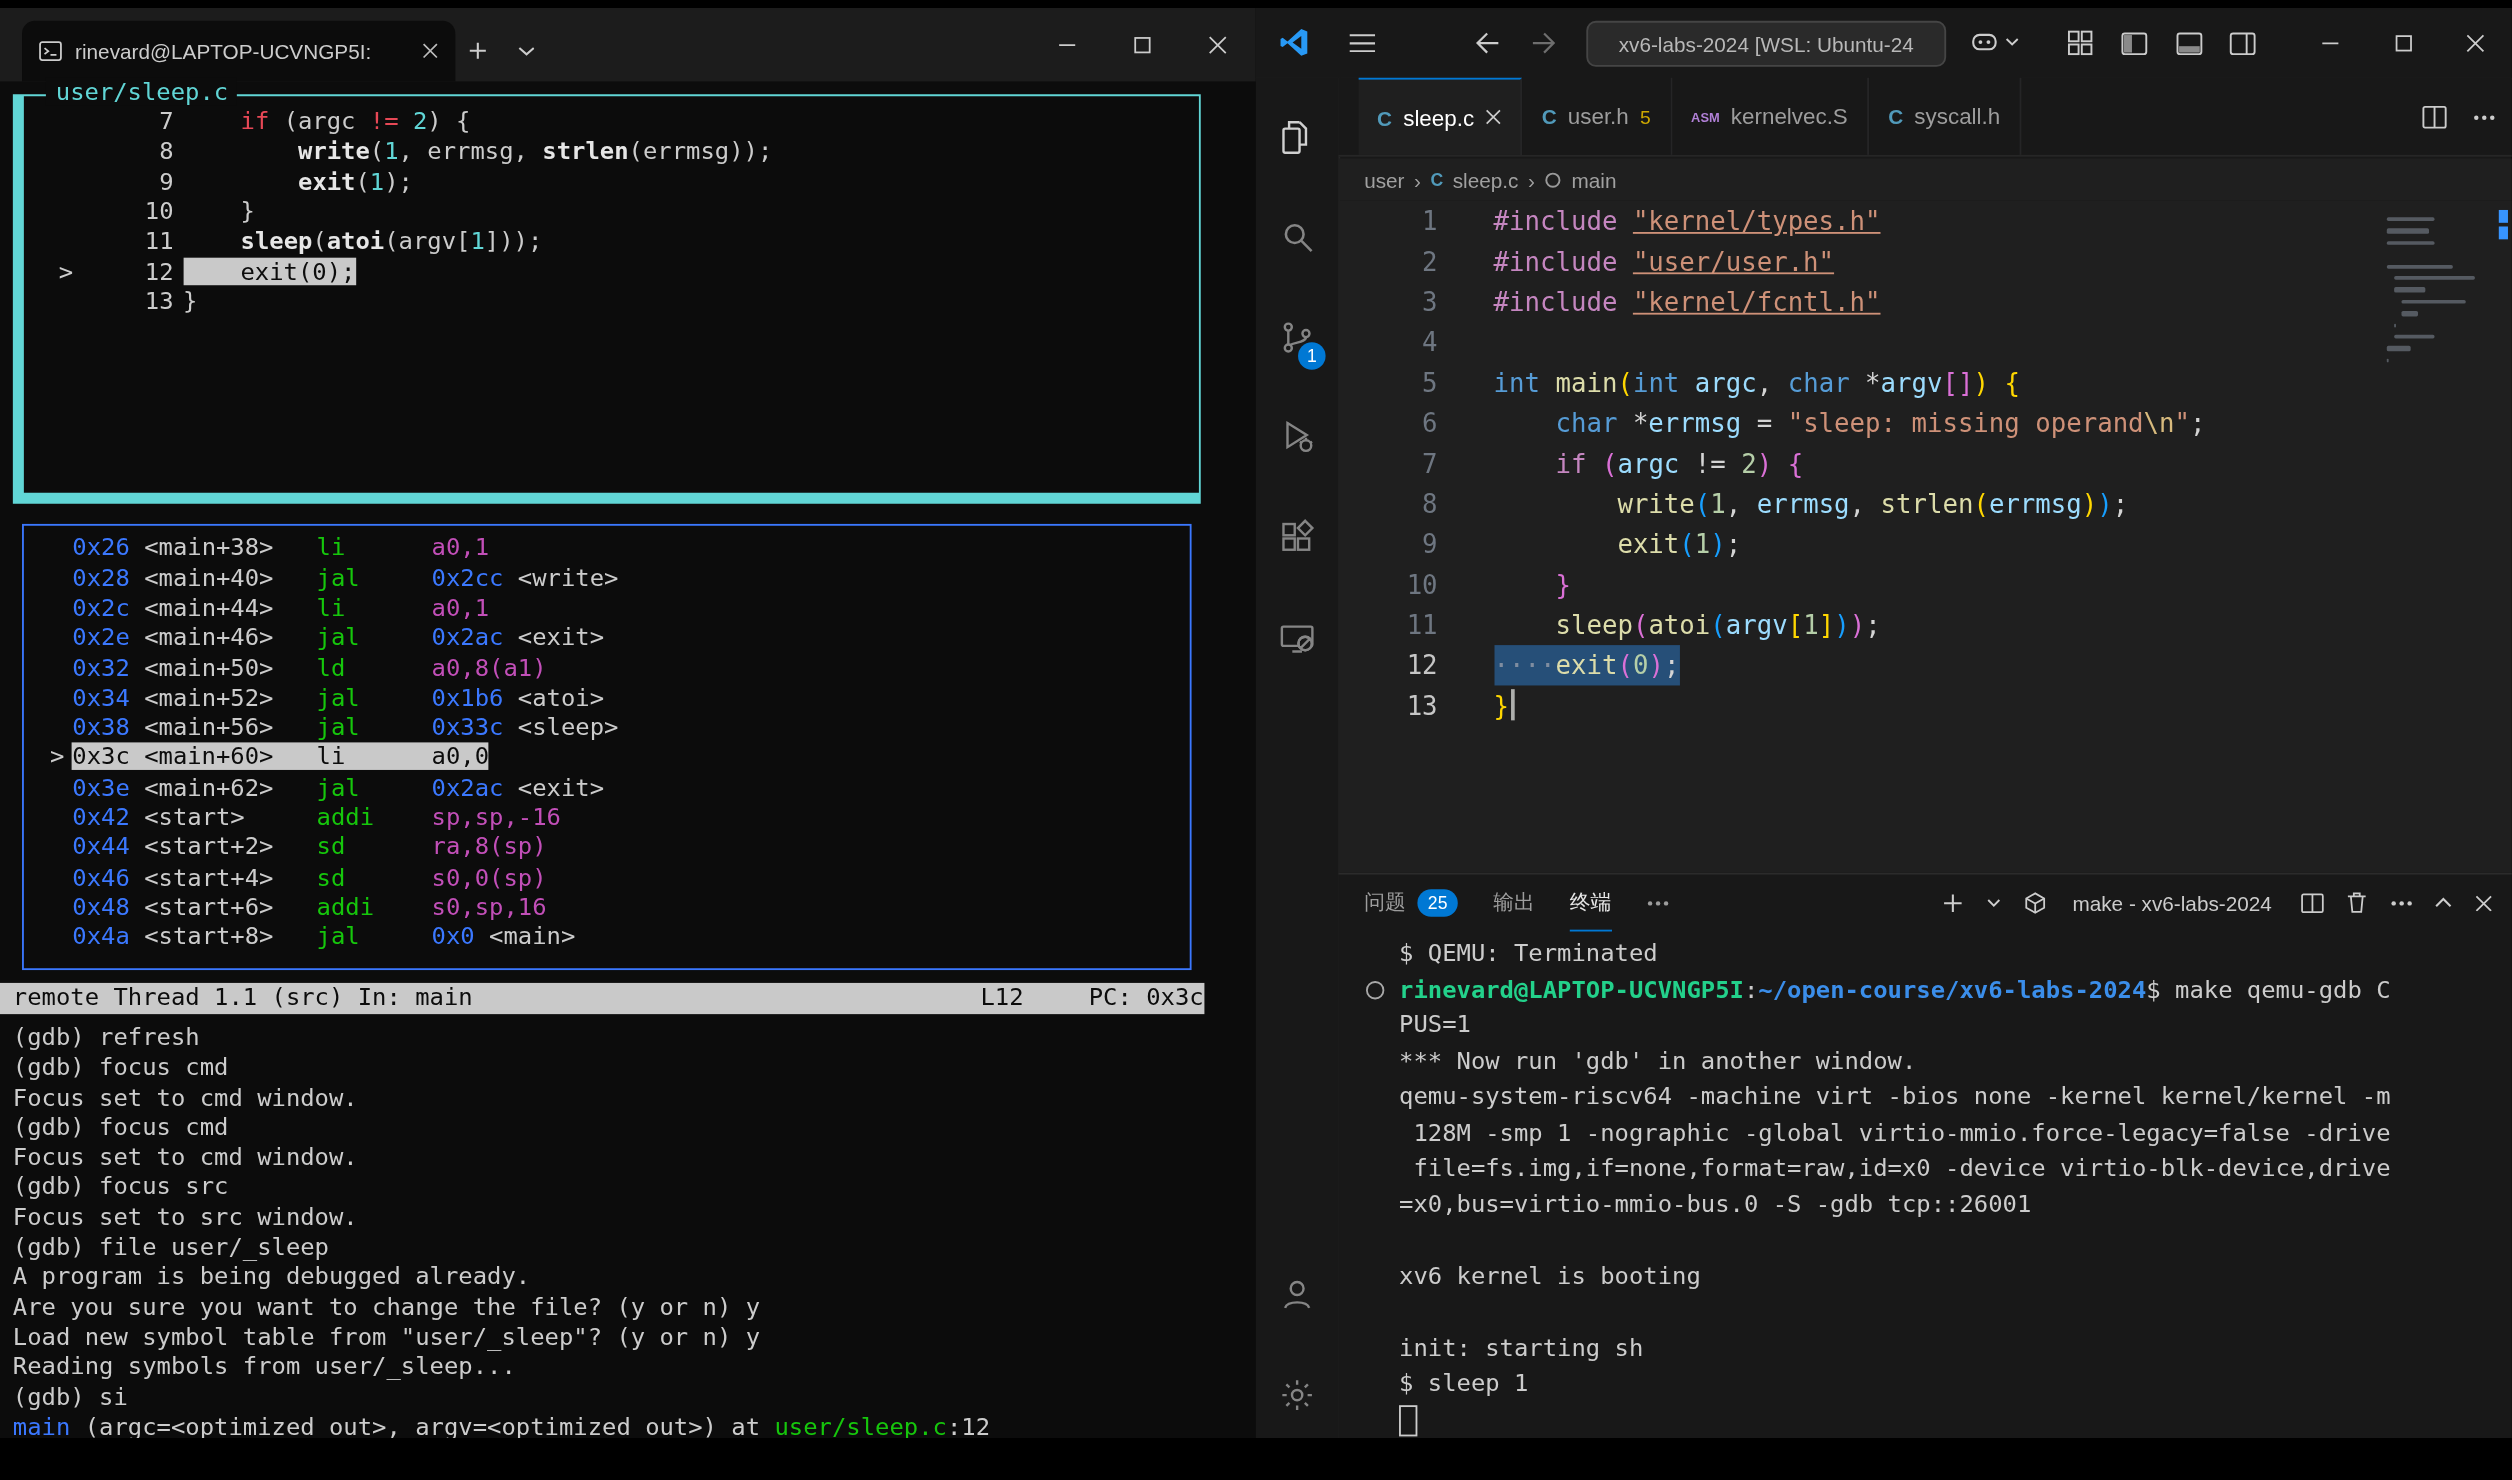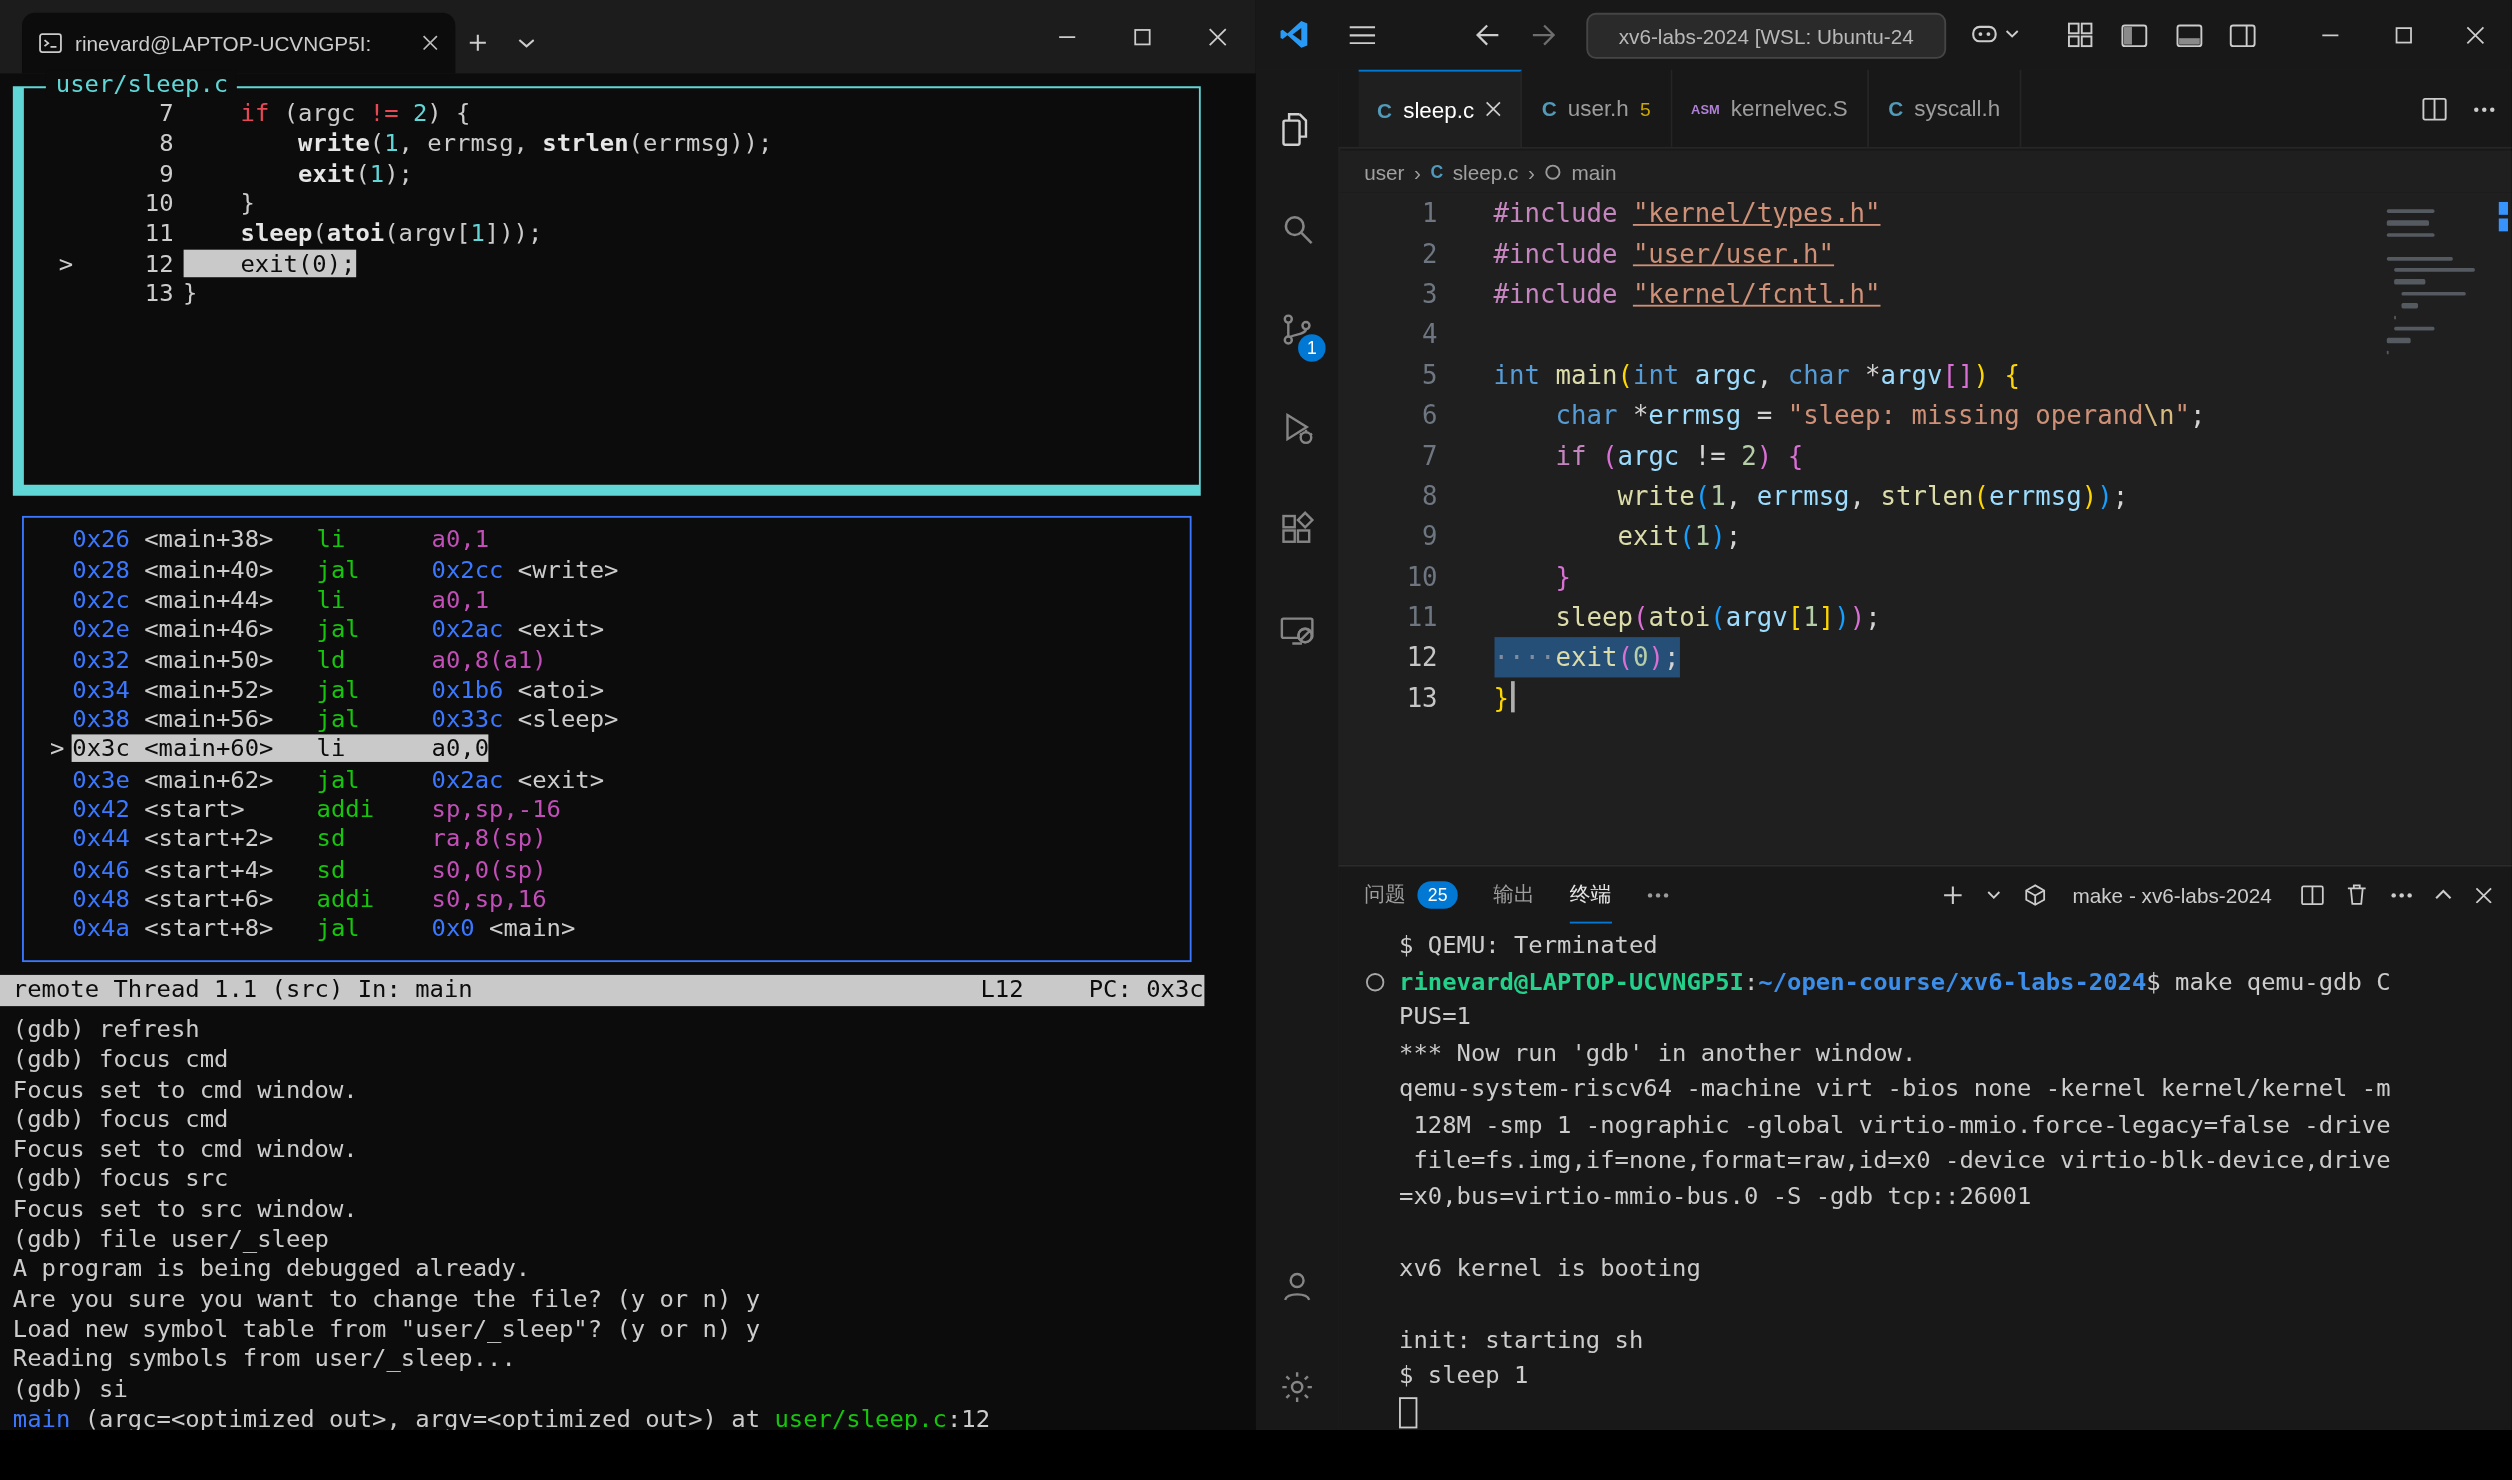--- a/index.html
+++ b/index.html
@@ -1,17 +1,17 @@
 <!DOCTYPE html>
 <html style="font-size:14px"><head>
 <meta charset="utf-8">
 <style>
   html,body{margin:0;padding:0;background:#000;}
   body{width:2512px;height:1481px;overflow:hidden;}
-  .stage{width:2512px;height:1430px;overflow:hidden;}
+  .stage{width:2512px;height:1430px;overflow:hidden;margin-top:8px;}
   .viewport{width:1368px;height:806px;transform:scale(1.836);transform-origin:0 0;position:relative;font-family:"Liberation Sans",sans-serif;}
   .mono,.code,.line,.lnum,.marker{font-family:"DejaVu Sans Mono",monospace;}
   .code{white-space:pre;}
   .line{display:flex;}
 
   
   .term-window{position:absolute;left:0;top:0;width:684px;height:806px;background:#0c0c0c;}
   .term-titlebar{height:40px;background:#1c1c1c;display:flex;align-items:flex-end;position:relative;}
   .term-tab{margin-left:12.2px;width:218px;height:33px;background:#0c0c0c;border-radius:7px 7px 0 0;display:flex;align-items:center;padding:0 8.7px;gap:7px;color:#cccccc;font-size:11.3px;}
   .term-tab .title{flex:1;overflow:hidden;white-space:nowrap;}

